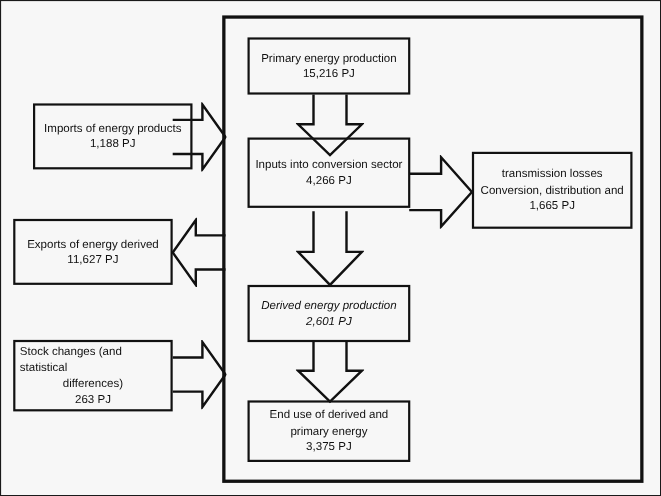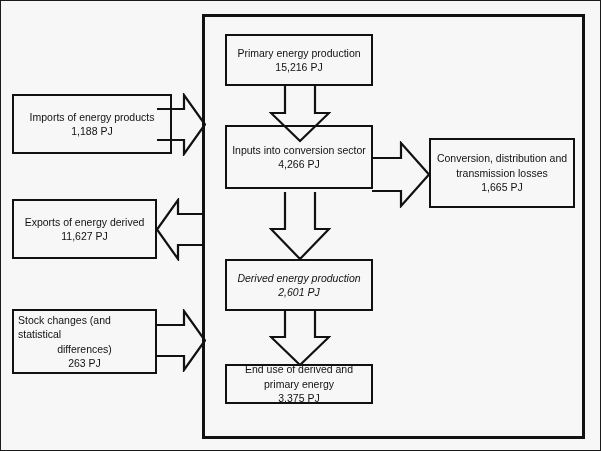--- a/index.html
+++ b/index.html
@@ -69,33 +69,33 @@
   <div class="node" style="left:224px; top:124px; width:148px; height:64px;">
     <span class="label">Inputs into conversion sector</span>
     <span class="value">4,266 PJ</span>
   </div>
 
   <div class="node" style="left:224px; top:258px; width:148px; height:52px;font-style:italic;">
     <span class="label">Derived energy production</span>
     <span class="value">2,601 PJ</span>
   </div>
 
-  <div class="node" style="left:224px; top:363px; width:148px; height:40px;">
+  <div class="node" style="left:224px; top:363px; width:148px; height:56px;">
     <span class="label">End use of derived and</span>
     <span class="label">primary energy</span>
     <span class="value">3,375 PJ</span>
   </div>
 
   <div class="node" style="left:428px; top:137px; width:146px; height:70px;">
+    <span class="label">transmission losses</span>
     <span class="label">Conversion, distribution and</span>
-    <span class="label">transmission losses</span>
     <span class="value">1,665 PJ</span>
   </div>
 
-  <div class="node" style="left:11px; top:93px; width:160px; height:60px;">
+  <div class="node" style="left:29px; top:93px; width:145px; height:60px;">
     <span class="label">Imports of energy products</span>
     <span class="value">1,188 PJ</span>
   </div>
 
   <div class="node" style="left:11px; top:198px; width:145px; height:60px;">
     <span class="label">Exports of energy derived</span>
     <span class="value">11,627 PJ</span>
   </div>
 
   <div class="node" style="left:11px; top:308px; width:145px; height:65px;">

